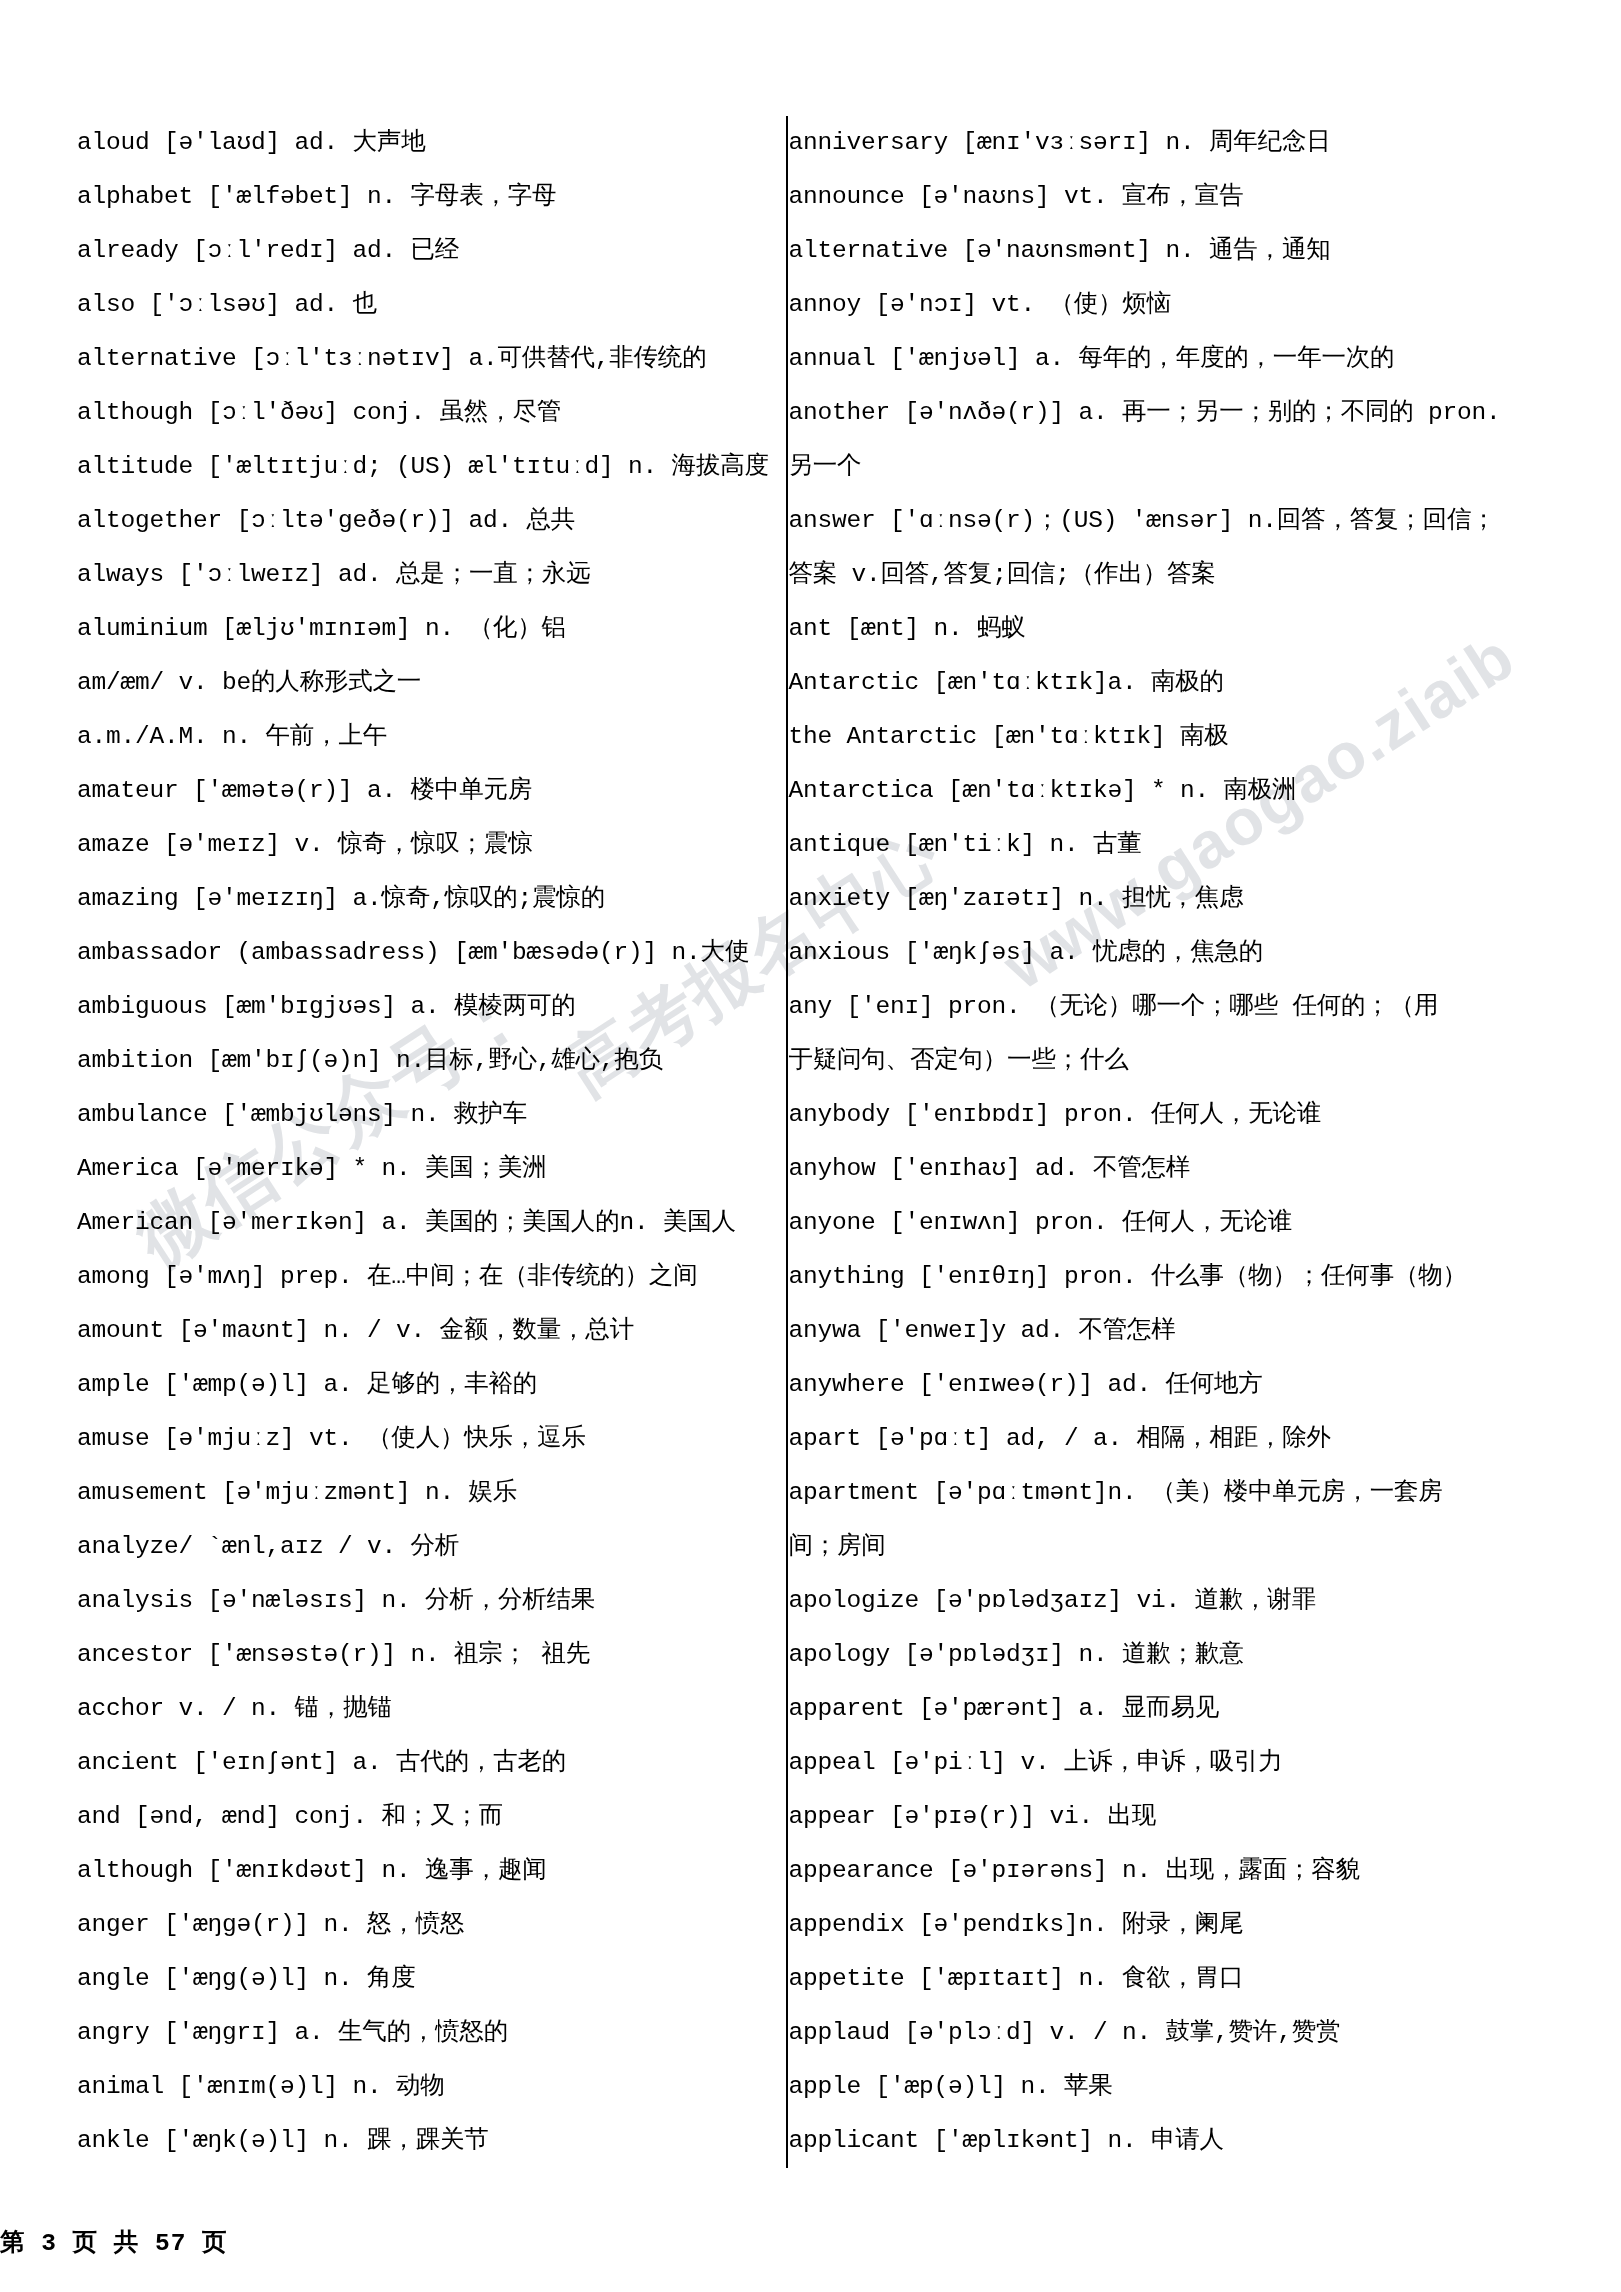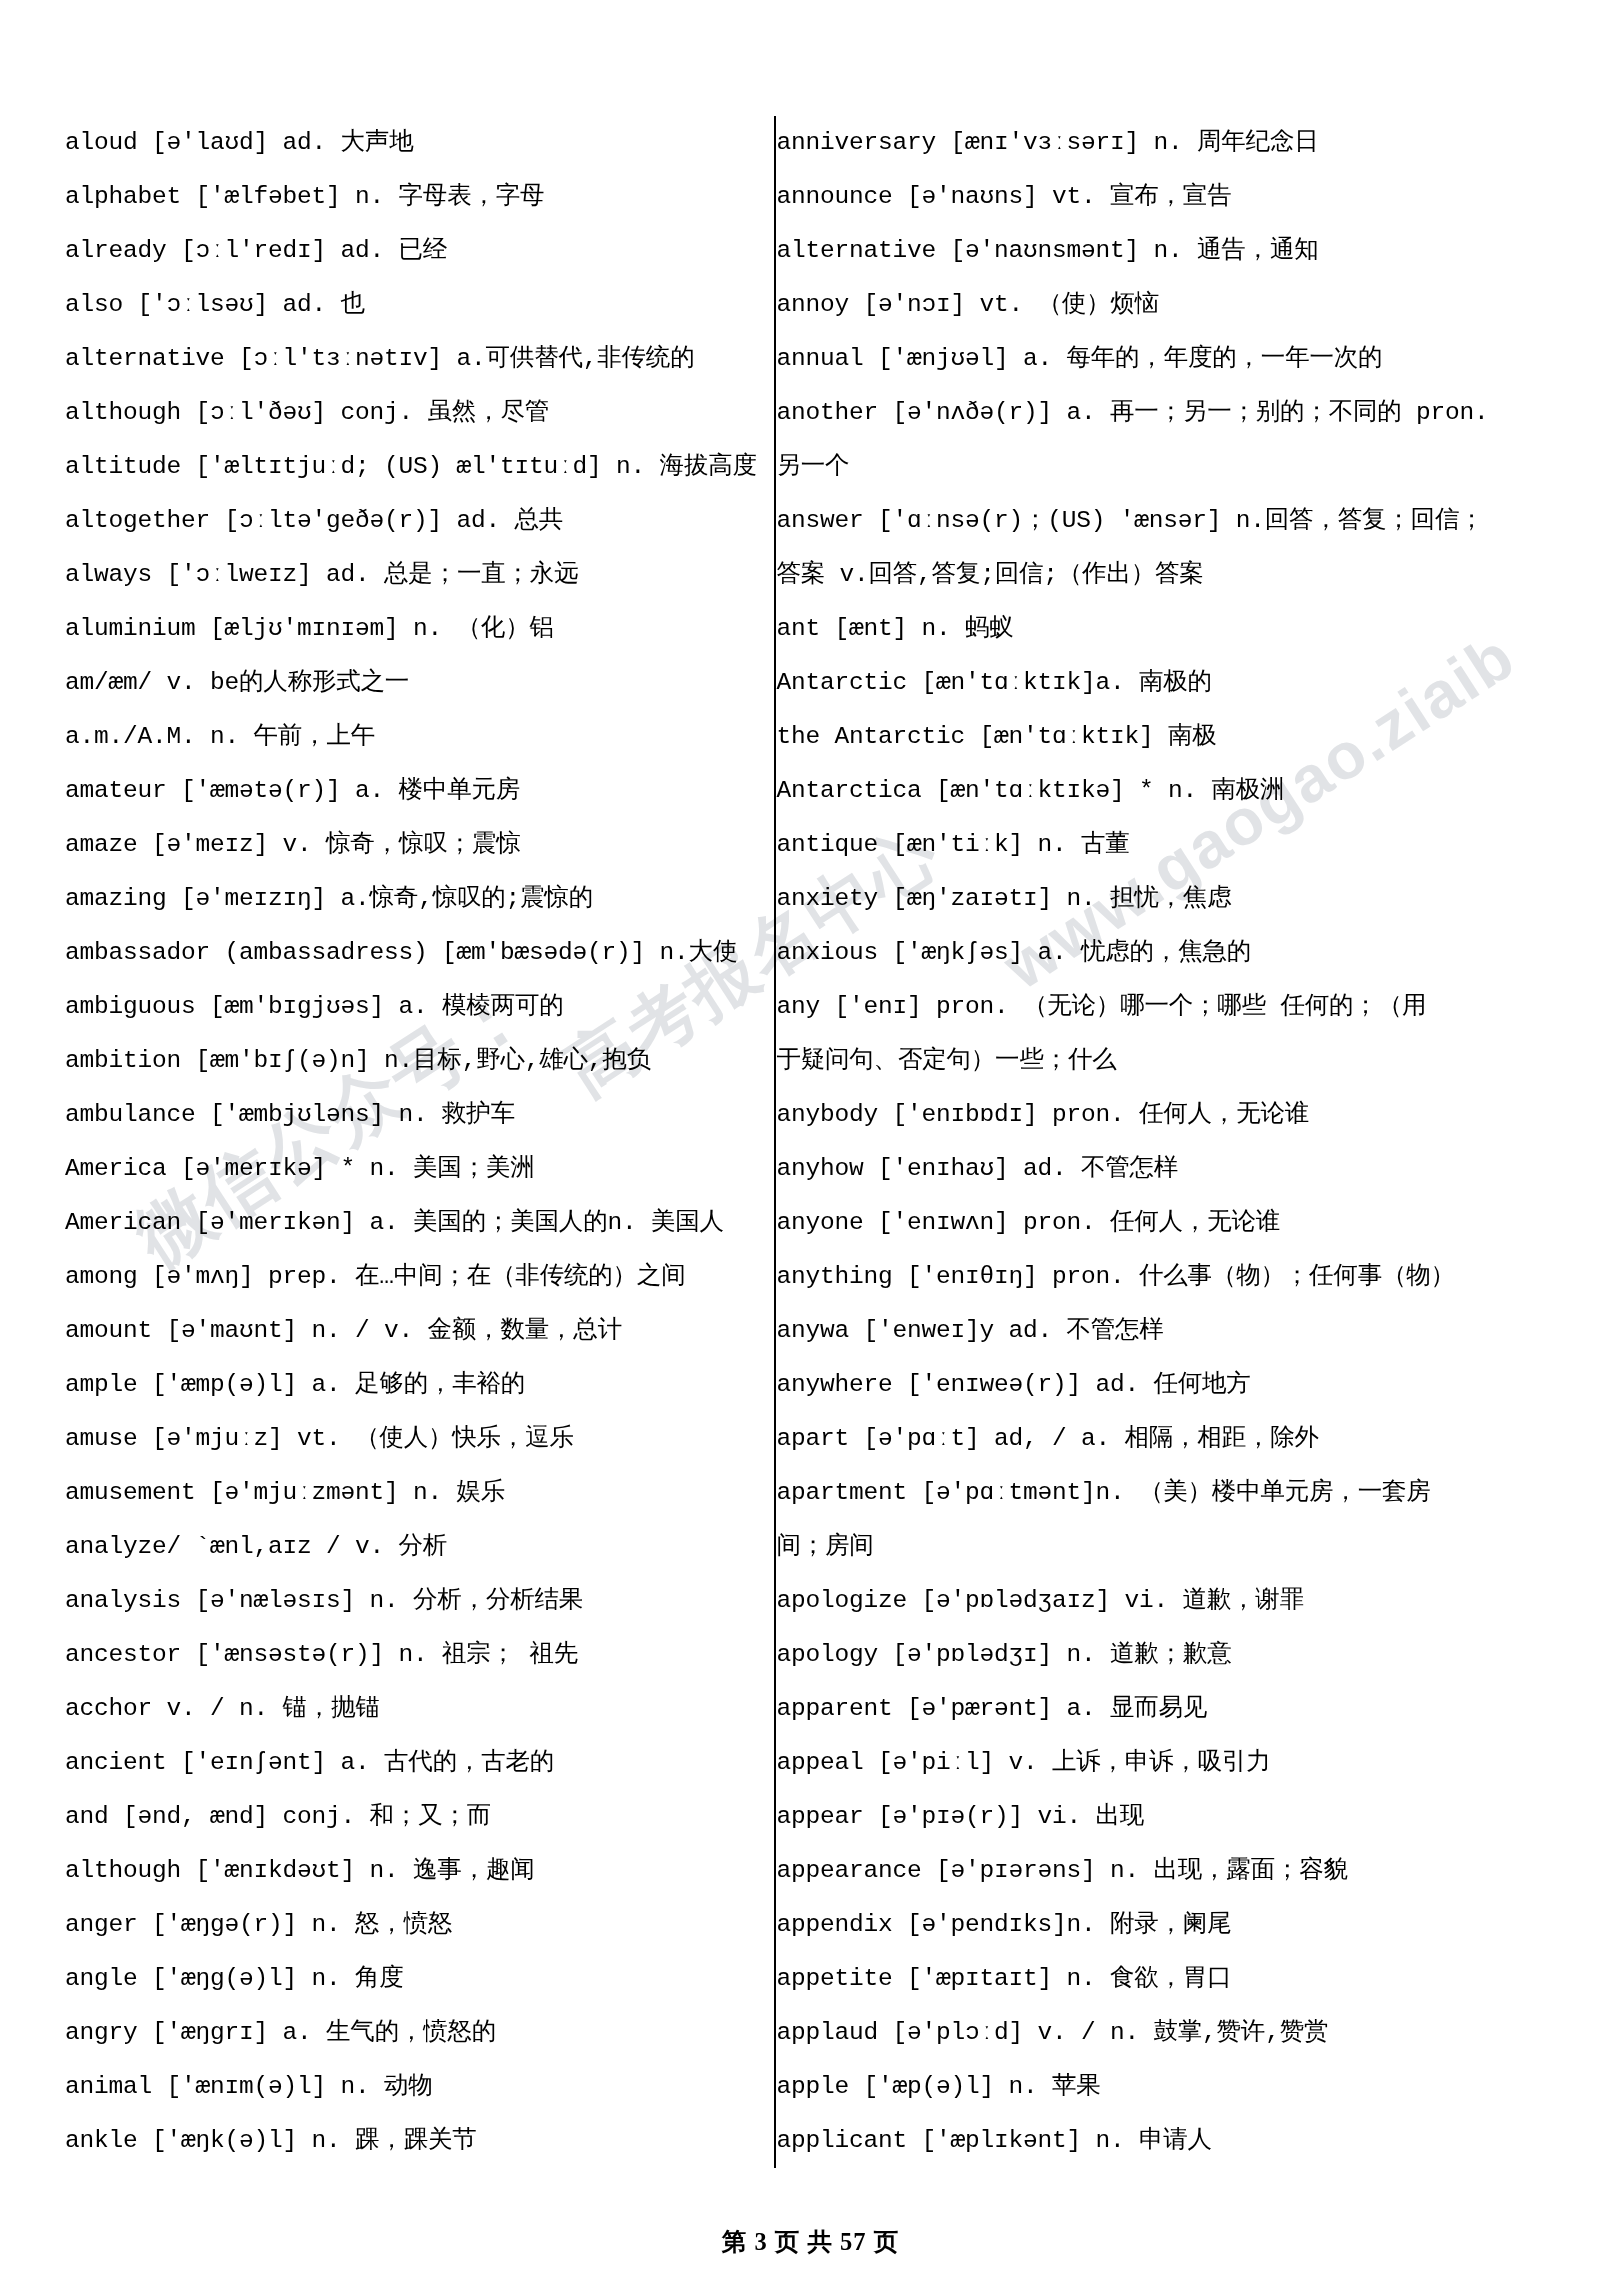--- a/index.html
+++ b/index.html
@@ -43,21 +43,21 @@
   #page {
     position: absolute;
     left: 0; top: 0;
     width: 1621px;
     height: 2293px;
     z-index: 2;
   }
 
   #columns {
     position: absolute;
-    left: 4px;
+    left: 16px;
     top: 116px;
     width: 1473px;
     display: flex;
     align-items: center;
   }
 
   .column {
     box-sizing: border-box;
   }
   #col-left  { width: 812px; padding-left: 61px;  padding-right: 17.6px; }
@@ -77,22 +77,22 @@
     font-family: "Liberation Mono", "DejaVu Sans Mono", monospace;
     letter-spacing: -0.2px;
   }
 
   
   #footer {
     position: absolute;
     left: 0;
     bottom: 35px;
     width: 1621px;
-    text-align: center;
-    font-family: Liberation Serif, serif;
+    text-align: left;
+    font-family: Liberation Mono, monospace;
     font-size: 24.5px;
     font-weight: 700;
     letter-spacing: 1px;
   }
 </style>
 </head>
 <body>
 
 <div id="watermark">
   <div class="wm-line wm-a">微信公众号：</div>

